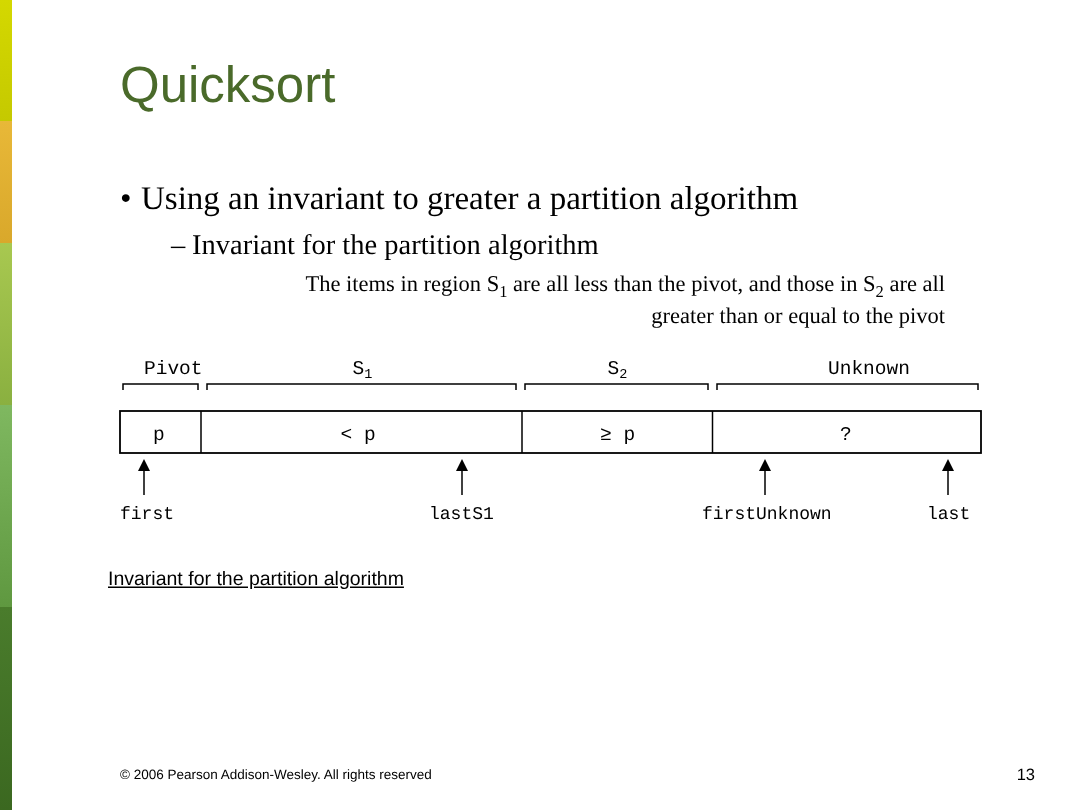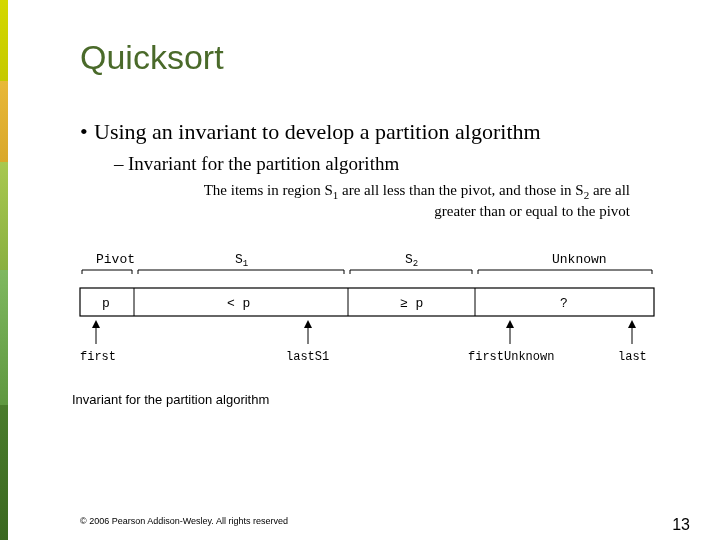--- a/index.html
+++ b/index.html
@@ -63,61 +63,62 @@
   .body-text {
     font-size: 15px;
     color: #000;
     padding-left: 92px;
     padding-right: 30px;
     line-height: 1.3;
     text-align: right;
   }
   .sub { font-size: 11px; vertical-align: sub; }
   .figure-area {
-    margin-top: 26px;
+    margin-top: 12px;
     margin-left: -8px;
+    text-decoration: underline;
   }
   .fig-svg { display: block; }
   .fig-label-block { margin-top: 14px; padding-left: 0; }
   .fig-num {
     font-family: Arial, Helvetica, sans-serif;
     font-size: 15px;
     font-weight: bold;
     color: #000;
     text-shadow: 0.5px 0.5px 0 #888;
     margin-bottom: 6px;
   }
   .fig-caption {
     font-family: Arial, Helvetica, sans-serif;
     font-size: 13px;
     color: #000;
   }
   .footer {
     position: absolute;
-    bottom: 6px;
+    bottom: 17px;
     left: 80px;
     right: 30px;
     display: flex;
     justify-content: space-between;
     font-family: Arial, Helvetica, sans-serif;
     font-size: 9px;
     color: #000;
   }
-  .page-num { font-size: 16px; }
+  .page-num { font-size: 11px; }
 </style>
 </head>
 <body>
 
 <div class="side-strip"></div>
 
 <div class="slide">
 
   <h1 class="title">Quicksort</h1>
 
-  <div class="bullet-1">Using an invariant to develop a partition algorithm</div>
+  <div class="bullet-1">Using an invariant to greater a partition algorithm</div>
 
   <div class="bullet-2">Invariant for the partition algorithm</div>
 
   <div class="body-text">
     <span>The items in region S</span><span class="sub">1</span><span> are all less than the pivot, and those in S</span><span class="sub">2</span><span> are all greater than or equal to the pivot</span>
   </div>
 
   <div class="figure-area">
     <svg class="fig-svg" width="590" height="130" viewBox="0 0 590 130">
 

